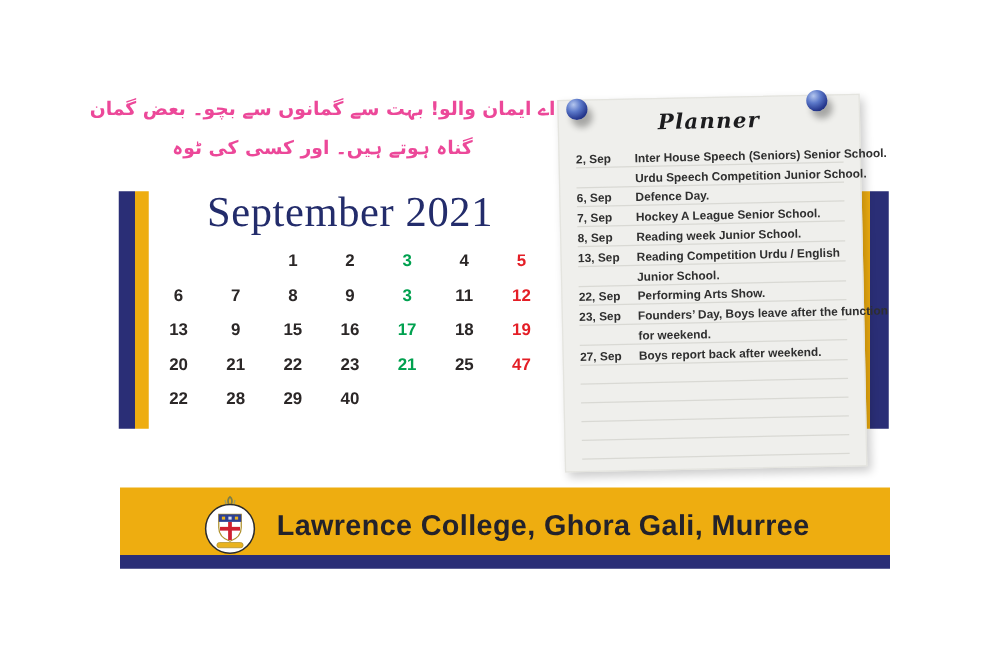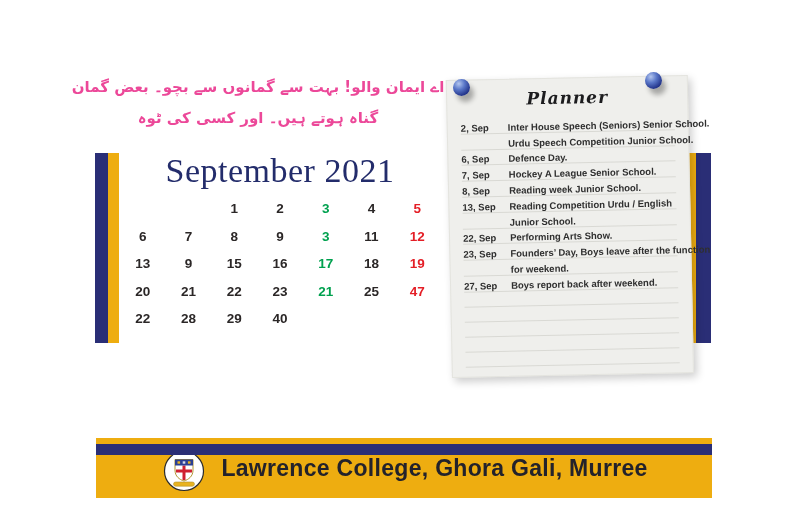--- a/index.html
+++ b/index.html
@@ -54,21 +54,21 @@
   .prow.empty{min-height:14px;}
   .pin{position:absolute;width:17px;height:17px;border-radius:50%;
        background:radial-gradient(circle at 34% 28%,#b4c6ee 0%,#5b78c9 35%,#27398f 70%,#101b58 100%);
        box-shadow:4px 6px 5px rgba(0,0,0,.3);}
   .pin-left{left:453px;top:79px;}
   .pin-right{left:645px;top:72px;}
 
   
   .footer-bar{position:absolute;left:96px;top:390px;width:616px;height:60px;
               background:var(--gold);display:flex;align-items:center;
-              justify-content:center;gap:13px;margin-top:48px;}
+              justify-content:center;gap:13px;}
   .footer-bar .name{font-size:23px;font-weight:bold;color:var(--footer-text);
               letter-spacing:.3px;}
   .footer-strip{position:absolute;left:96px;top:444px;width:616px;height:11px;
               background:var(--navy);}
   .crest{width:48px;height:48px;display:block;}
 </style>
 </head>
 <body>
 
 <div class="urdu">

